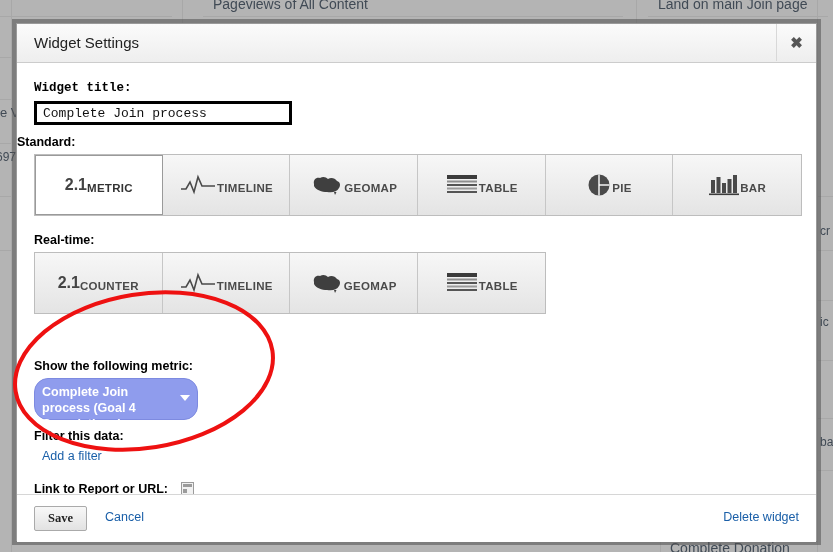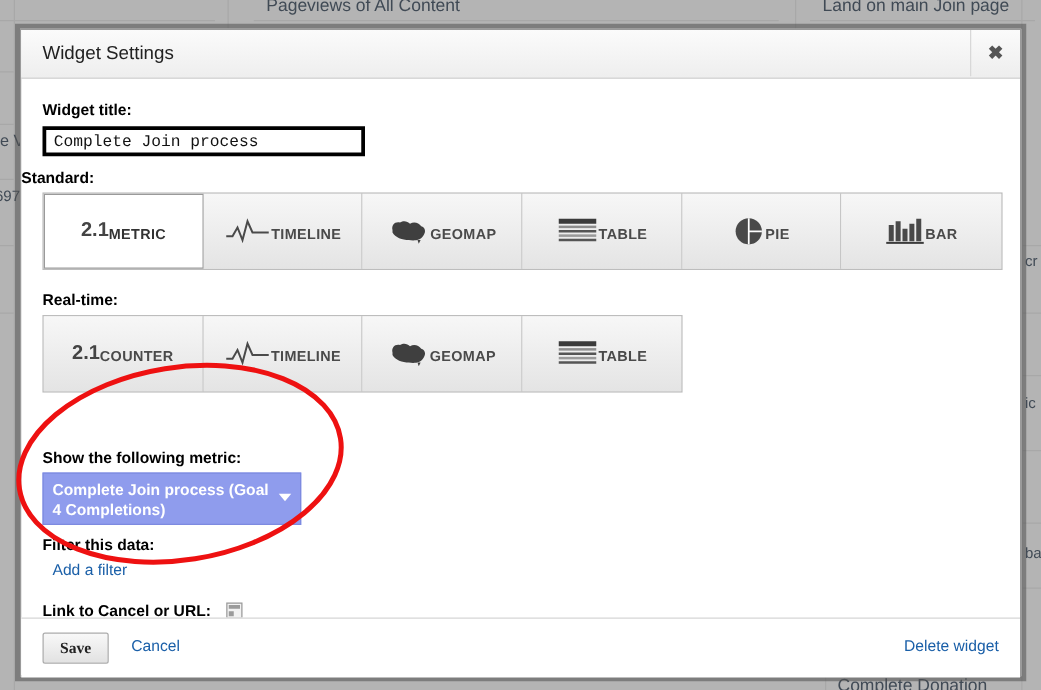--- a/index.html
+++ b/index.html
@@ -287,35 +287,35 @@
   <div class="bg-hline" style="left:818px; top:418px; width:15px;"></div>
   <div class="bg-hline" style="left:818px; top:470px; width:15px;"></div>
 
   <div class="bg-widget" style="left:213px; top:-4px;">Pageviews of All Content</div>
   <div class="bg-widget" style="left:658px; top:-4px;">Land on main Join page</div>
   <div class="bg-widget" style="left:670px; top:540px;">Complete Donation</div>
 
   <div class="bg-widget" style="left:0px;  top:30px;  font-size:12px;margin-left:40px;">,69</div>
   <div class="bg-widget" style="left:0px;  top:105px; font-size:13px;">e V</div>
   <div class="bg-widget" style="left:-4px; top:150px; font-size:12px;">697</div>
-  <div class="bg-widget" style="left:820px; top:202px; font-size:12px;">cr</div>
+  <div class="bg-widget" style="left:820px; top:224px; font-size:12px;">cr</div>
   <div class="bg-widget" style="left:820px; top:315px; font-size:12px;">ic</div>
   <div class="bg-widget" style="left:820px; top:435px; font-size:12px;">ba</div>
 </div>
 
 <div id="modal">
 
   <div id="modal-titlebar">
     <div id="modal-title">Widget Settings</div>
     <button id="close-btn">✖</button>
   </div>
 
   <div id="modal-body">
 
-    <div class="field-label" style="left:17px; top:18px;">Widget title:</div>
+    <div class="field-label" style="left:17px; top:18px;font-family:Liberation Mono, monospace;">Widget title:</div>
     <input class="text-input" id="widget-title-input" style="left: 17px; top: 38px; width: 258px; height: 24px;" value="Complete Join process">
 
     <div class="field-label" style="left:0; top:72px;">Standard:</div>
 
     <div class="type-group" id="standard-group" style="left:17px; top:91px; width:768px;">
 
       <div class="type-btn selected">
         <div class="tb-icon">
           <span class="metric-num">2.1</span>
         </div>
@@ -421,29 +421,29 @@
             <rect x="2" y="14.5" width="30" height="2" fill="#9a9a9a"></rect>
             <rect x="2" y="18" width="30" height="2" fill="#555555"></rect>
           </svg>
         </div>
         <div class="tb-label">TABLE</div>
       </div>
     </div>
 
     <div class="field-label" style="left:17px; top:296px;">Show the following metric:</div>
 
-    <div id="metric-select" style="left: 17px; top: 315px; width: 207px; height: 42px; background: rgb(143, 156, 237);">
+    <div id="metric-select" style="left: 17px; top: 315px; width: 164px; height: 42px; background: rgb(143, 156, 237); border-radius: 14px;">
       <span>Complete Join process (Goal 4 Completions)</span>
       <span id="metric-caret"></span>
     </div>
 
     <div class="field-label" style="left:17px; top:366px;">Filter this data:</div>
     <a class="link" style="left: 25px; top: 386px; color: rgb(26, 95, 168);">Add a filter</a>
 
-    <div class="field-label" style="left:17px; top:419px;">Link to Cancel or URL:</div>
+    <div class="field-label" style="left:17px; top:419px;">Link to Report or URL:</div>
     <div id="help-icon" style="left:164px; top:419px;"></div>
     <input class="text-input" id="link-input" style="left: 17px; top: 437px; width: 258px; height: 24px;" value="">
 
     <div id="modal-footer">
       <button id="save-btn">Save</button>
       <a class="link" id="cancel-link" style="color: rgb(26, 95, 168);">Cancel</a>
       <a class="link" id="delete-link" style="color: rgb(26, 95, 168);">Delete widget</a>
     </div>
 
   </div>

